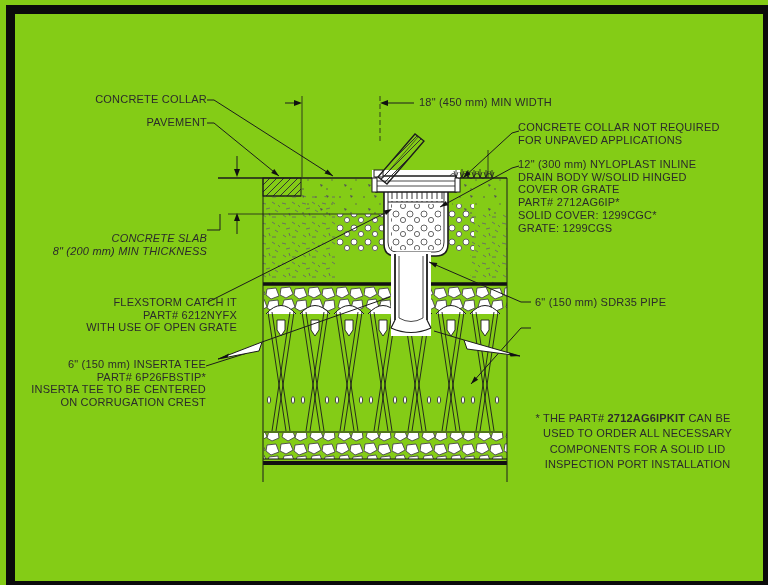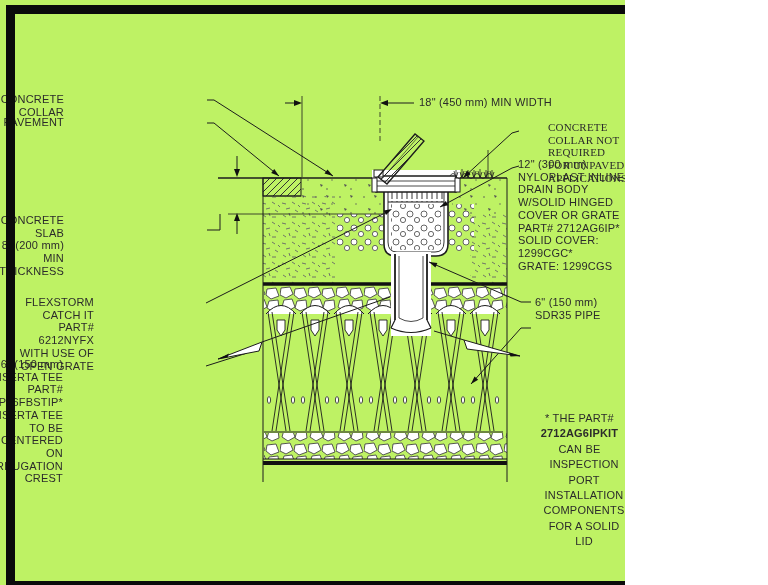--- a/index.html
+++ b/index.html
@@ -1,16 +1,16 @@
 <!DOCTYPE html>
 <html><head>
 <meta charset="utf-8">
 <style>
   html,body{margin:0;padding:0;background:#ffffff;}
-  .page{position:relative;width:625px;height:585px;background:#bef264;overflow:hidden;
+  .page{position:relative;width:768px;height:585px;background:#84cc16;overflow:hidden;
         font-family:"Liberation Sans",sans-serif;color:#2b2b2b;}
   .frame{position:absolute;left:6px;top:5px;width:748px;height:567px;
          border:9px solid #0b0b0b;pointer-events:none;}
   svg.drawing{position:absolute;left:0;top:0;width:768px;height:585px;}
   .lbl{position:absolute;font-size:11px;line-height:12.7px;letter-spacing:.2px;
        white-space:pre-line;color:#2b2b2b;}
   .lbl.right-align{text-align:right;}
   .lbl.left-align{text-align:left;}
   .footnote{position:absolute;font-size:11px;line-height:15.4px;letter-spacing:.2px;color:#2b2b2b;}
   .footnote .cont{margin-left:9px;}
@@ -191,47 +191,48 @@
       <polygon points="520,356 464,340 467,349" fill="#fff"></polygon>
       <polygon points="520,356 509,352.5 510.5,356.5" fill="#111" stroke="none"></polygon>
       <path d="M464,340 L434,331"></path>
     </g>
   </svg>
 
   <div class="lbl right-align" style="top:93px;right:561px;">CONCRETE COLLAR</div>
 
   <div class="lbl right-align" style="top:116px;right:561px;text-align:center;">PAVEMENT</div>
 
-  <div class="lbl right-align" style="top:214px;right:561px;">CONCRETE SLAB
+  <div class="lbl right-align" style="top:232px;right:561px;font-style:italic;">CONCRETE SLAB
 8" (200 mm) MIN THICKNESS</div>
 
   <div class="lbl right-align" style="top:296px;right:531px;">FLEXSTORM CATCH IT
 PART# 6212NYFX
 WITH USE OF OPEN GRATE</div>
 
   <div class="lbl right-align" style="top:358px;right:562px;">6" (150 mm) INSERTA TEE
 PART# 6P26FBSTIP*
 INSERTA TEE TO BE CENTERED
 ON CORRUGATION CREST</div>
 
   <div class="lbl left-align" style="top:96px;left:419px;">18" (450 mm) MIN WIDTH</div>
 
-  <div class="lbl left-align" style="top:121px;left:548px;font-family:Liberation Serif, serif;">CONCRETE COLLAR NOT REQUIRED
+  <div class="lbl left-align" style="top:121px;left:518px;">CONCRETE COLLAR NOT REQUIRED
 FOR UNPAVED APPLICATIONS</div>
 
   <div class="lbl left-align" style="top:158px;left:518px;">12" (300 mm) NYLOPLAST INLINE
 DRAIN BODY W/SOLID HINGED
 COVER OR GRATE
 PART# 2712AG6IP*
 SOLID COVER: 1299CGC*
 GRATE: 1299CGS</div>
 
   <div class="lbl left-align" style="top:296px;left:535px;">6" (150 mm) SDR35 PIPE</div>
 
 
   <div class="footnote" style="top:411px;left:534px;text-align:center;">
     <div><span>* THE PART# </span><b>2712AG6IPKIT</b><span> CAN BE</span></div>
+    <div class="cont">USED TO ORDER ALL NECESSARY</div>
+    <div class="cont">COMPONENTS FOR A SOLID LID</div>
     <div class="cont">INSPECTION PORT INSTALLATION</div>
-    <div class="cont">COMPONENTS FOR A SOLID LID</div>
   </div>
 
   <div class="frame"></div>
 </div>
 
 </body></html>

